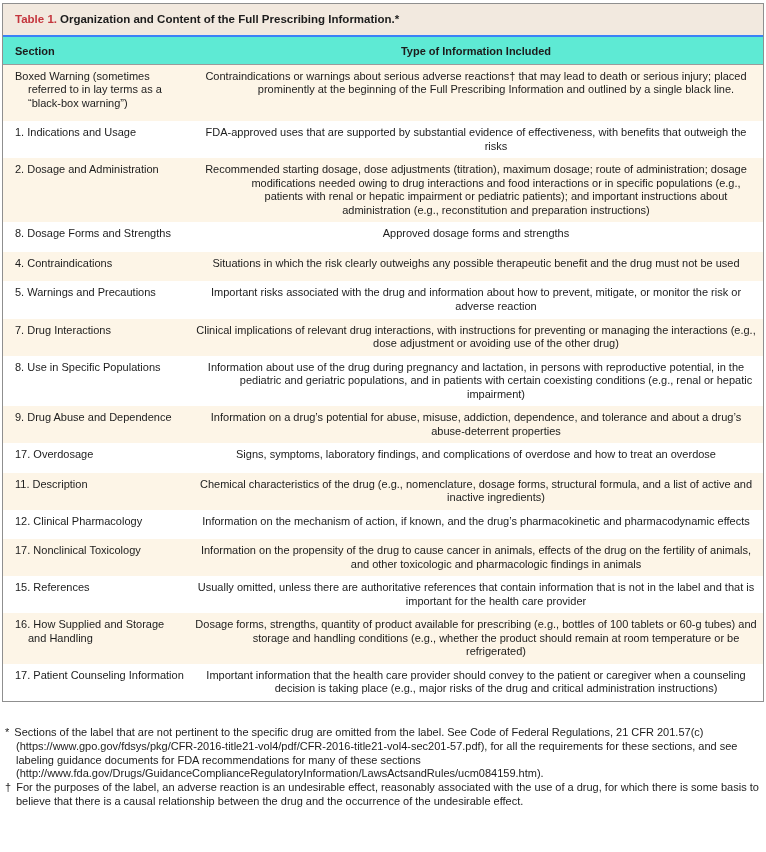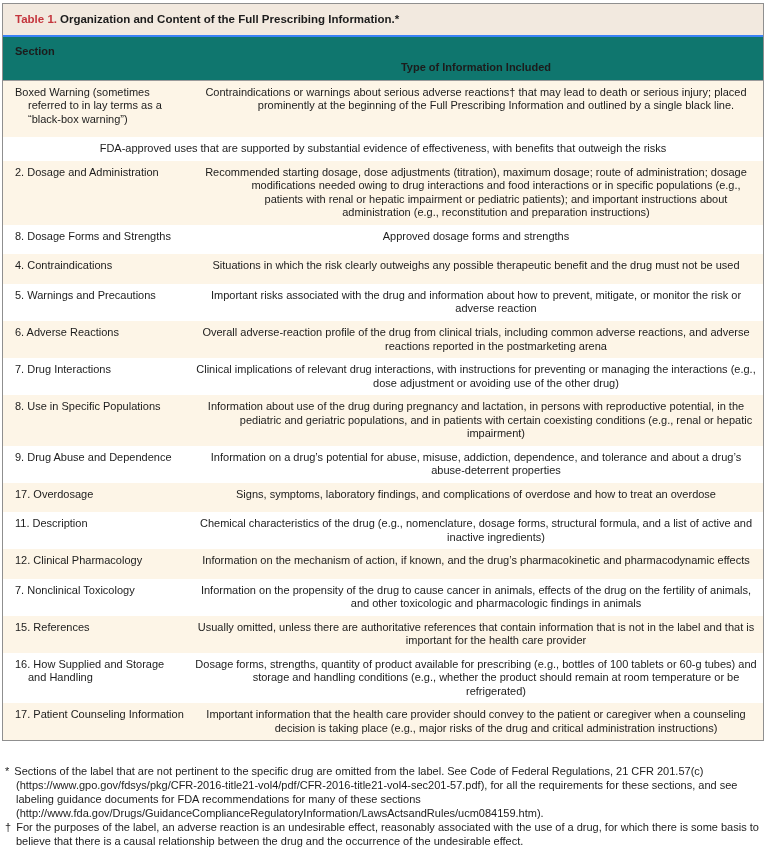--- a/index.html
+++ b/index.html
@@ -19,34 +19,33 @@
   .title-bar {
     background: var(--title-band-bg, #f2e9df);
     border-bottom: 2px solid #3b82f6;
     padding: 9px 10px 8px 12px;
     font-size: 11.5px;
     line-height: 1.2;
     font-weight: bold;
   }
   .title-bar .num { color: var(--accent-red, #c4353d); padding-right: 3px; }
 
-  .thead { display: flex; background: #0f766e; border-bottom: 1px solid #9b9b9b; }
+  .thead { display: flex; background: #5eead4; border-bottom: 1px solid #9b9b9b; }
   .thead .h-section {
     flex: 0 0 186px;
     padding: 8px 4px 7px 12px;
     font-weight: bold;
     font-size: 11px;
   }
   .thead .h-info {
     flex: 1;
     padding: 8px 8px 7px 8px;
     font-weight: bold;
     font-size: 11px;
     text-align: center;
-    margin-top: 16px;
   }
 
   .tbody { font-size: 11px; line-height: 1.23; }
   .trow { display: flex; }
   .trow:nth-child(odd) { background: var(--stripe-bg, #fdf5e7); }
   .cell-section {
     flex: 0 0 186px;
     padding: 5px 4px 11px 25px;
     text-indent: -13px;
   }
@@ -82,20 +81,21 @@
       <div class="h-info">Type of Information Included</div>
     </div>
 
     <div class="tbody" id="table-body">
   <div class="trow">
     <div class="cell-section">Boxed Warning (sometimes referred to in lay terms as a “black-box warning”)</div>
     <div class="cell-info">Contraindications or warnings about serious adverse reactions† that may lead to death or serious injury; placed prominently at the beginning of the Full Prescribing Information and outlined by a single black line.</div>
   </div>
 
   <div class="trow">
+    <div class="cell-section">1. Indications and Usage</div>
     <div class="cell-info">FDA-approved uses that are supported by substantial evidence of effectiveness, with benefits that outweigh the risks</div>
   </div>
 
   <div class="trow">
     <div class="cell-section">2. Dosage and Administration</div>
     <div class="cell-info">Recommended starting dosage, dose adjustments (titration), maximum dosage; route of administration; dosage modifications needed owing to drug interactions and food interactions or in specific populations (e.g., patients with renal or hepatic impairment or pediatric patients); and important instructions about administration (e.g., reconstitution and preparation instructions)</div>
   </div>
 
   <div class="trow">
     <div class="cell-section">8. Dosage Forms and Strengths</div>
@@ -105,24 +105,20 @@
   <div class="trow">
     <div class="cell-section">4. Contraindications</div>
     <div class="cell-info">Situations in which the risk clearly outweighs any possible therapeutic benefit and the drug must not be used</div>
   </div>
 
   <div class="trow">
     <div class="cell-section">5. Warnings and Precautions</div>
     <div class="cell-info">Important risks associated with the drug and information about how to prevent, mitigate, or monitor the risk or adverse reaction</div>
   </div>
 
-  <div class="trow">
-    <div class="cell-section">6. Adverse Reactions</div>
-    <div class="cell-info">Overall adverse-reaction profile of the drug from clinical trials, including common adverse reactions, and adverse reactions reported in the postmarketing arena</div>
-  </div>
 
   <div class="trow">
     <div class="cell-section">7. Drug Interactions</div>
     <div class="cell-info">Clinical implications of relevant drug interactions, with instructions for preventing or managing the interactions (e.g., dose adjustment or avoiding use of the other drug)</div>
   </div>
 
   <div class="trow">
     <div class="cell-section">8. Use in Specific Populations</div>
     <div class="cell-info">Information about use of the drug during pregnancy and lactation, in persons with reproductive potential, in the pediatric and geriatric populations, and in patients with certain coexisting conditions (e.g., renal or hepatic impairment)</div>
   </div>
@@ -141,21 +137,21 @@
     <div class="cell-section">11. Description</div>
     <div class="cell-info">Chemical characteristics of the drug (e.g., nomenclature, dosage forms, structural formula, and a list of active and inactive ingredients)</div>
   </div>
 
   <div class="trow">
     <div class="cell-section">12. Clinical Pharmacology</div>
     <div class="cell-info">Information on the mechanism of action, if known, and the drug’s pharmacokinetic and pharmacodynamic effects</div>
   </div>
 
   <div class="trow">
-    <div class="cell-section">7. Nonclinical Toxicology</div>
+    <div class="cell-section">17. Nonclinical Toxicology</div>
     <div class="cell-info">Information on the propensity of the drug to cause cancer in animals, effects of the drug on the fertility of animals, and other toxicologic and pharmacologic findings in animals</div>
   </div>
 
 
   <div class="trow">
     <div class="cell-section">15. References</div>
     <div class="cell-info">Usually omitted, unless there are authoritative references that contain information that is not in the label and that is important for the health care provider</div>
   </div>
 
   <div class="trow">

